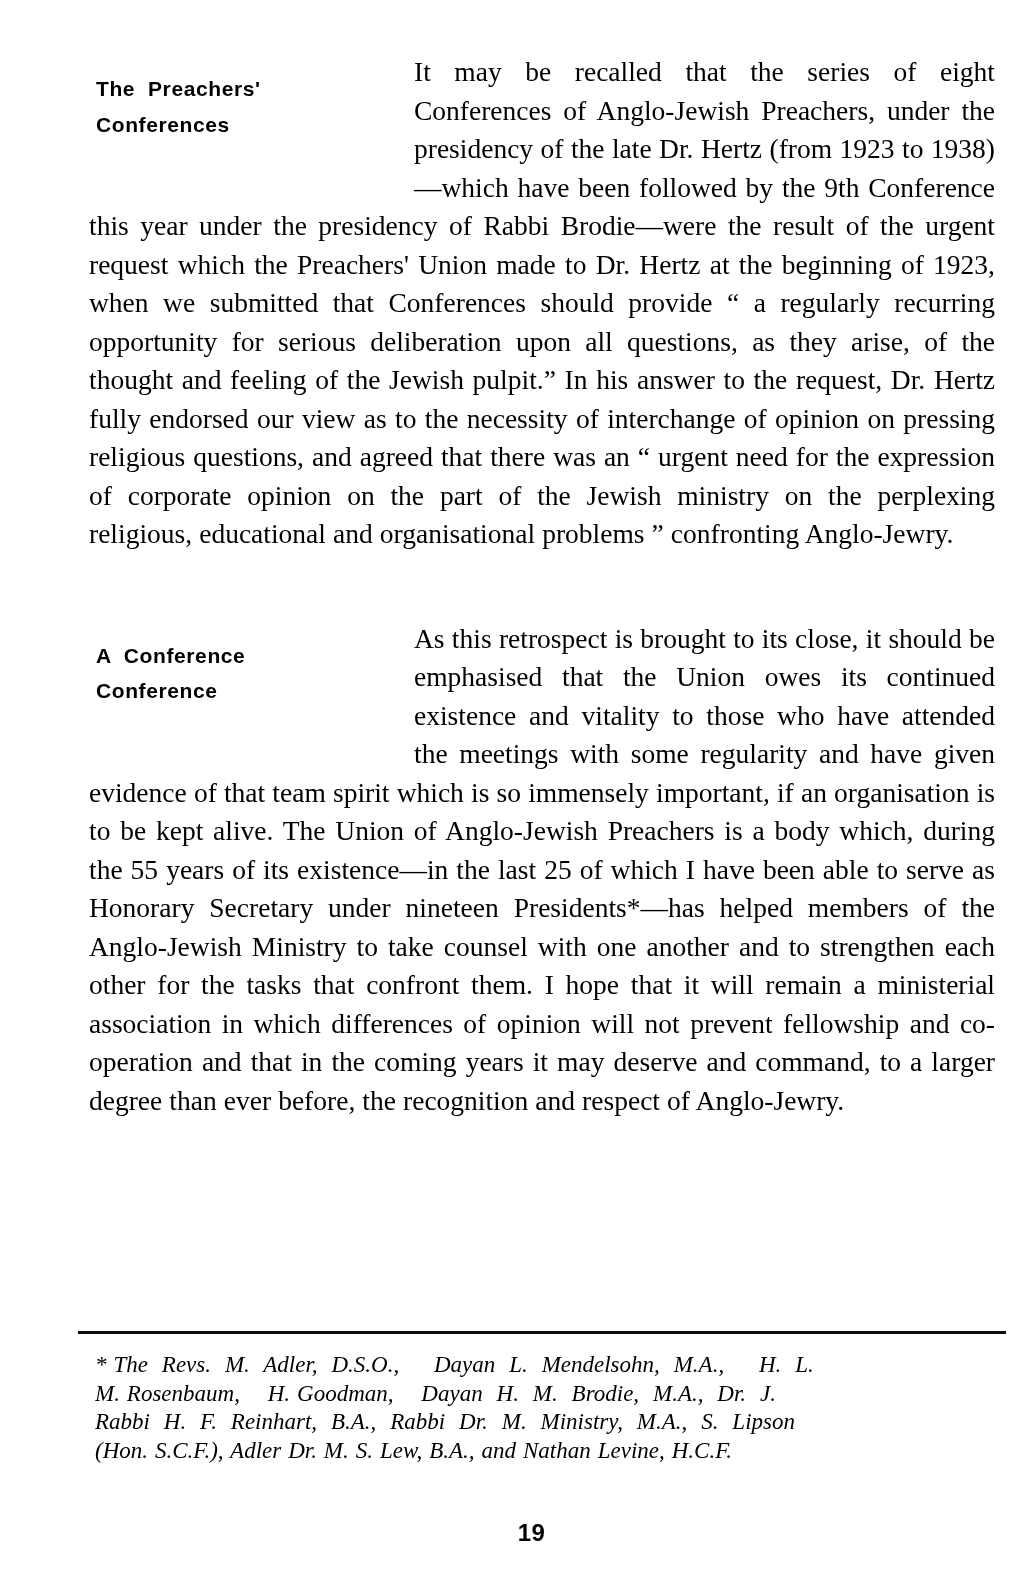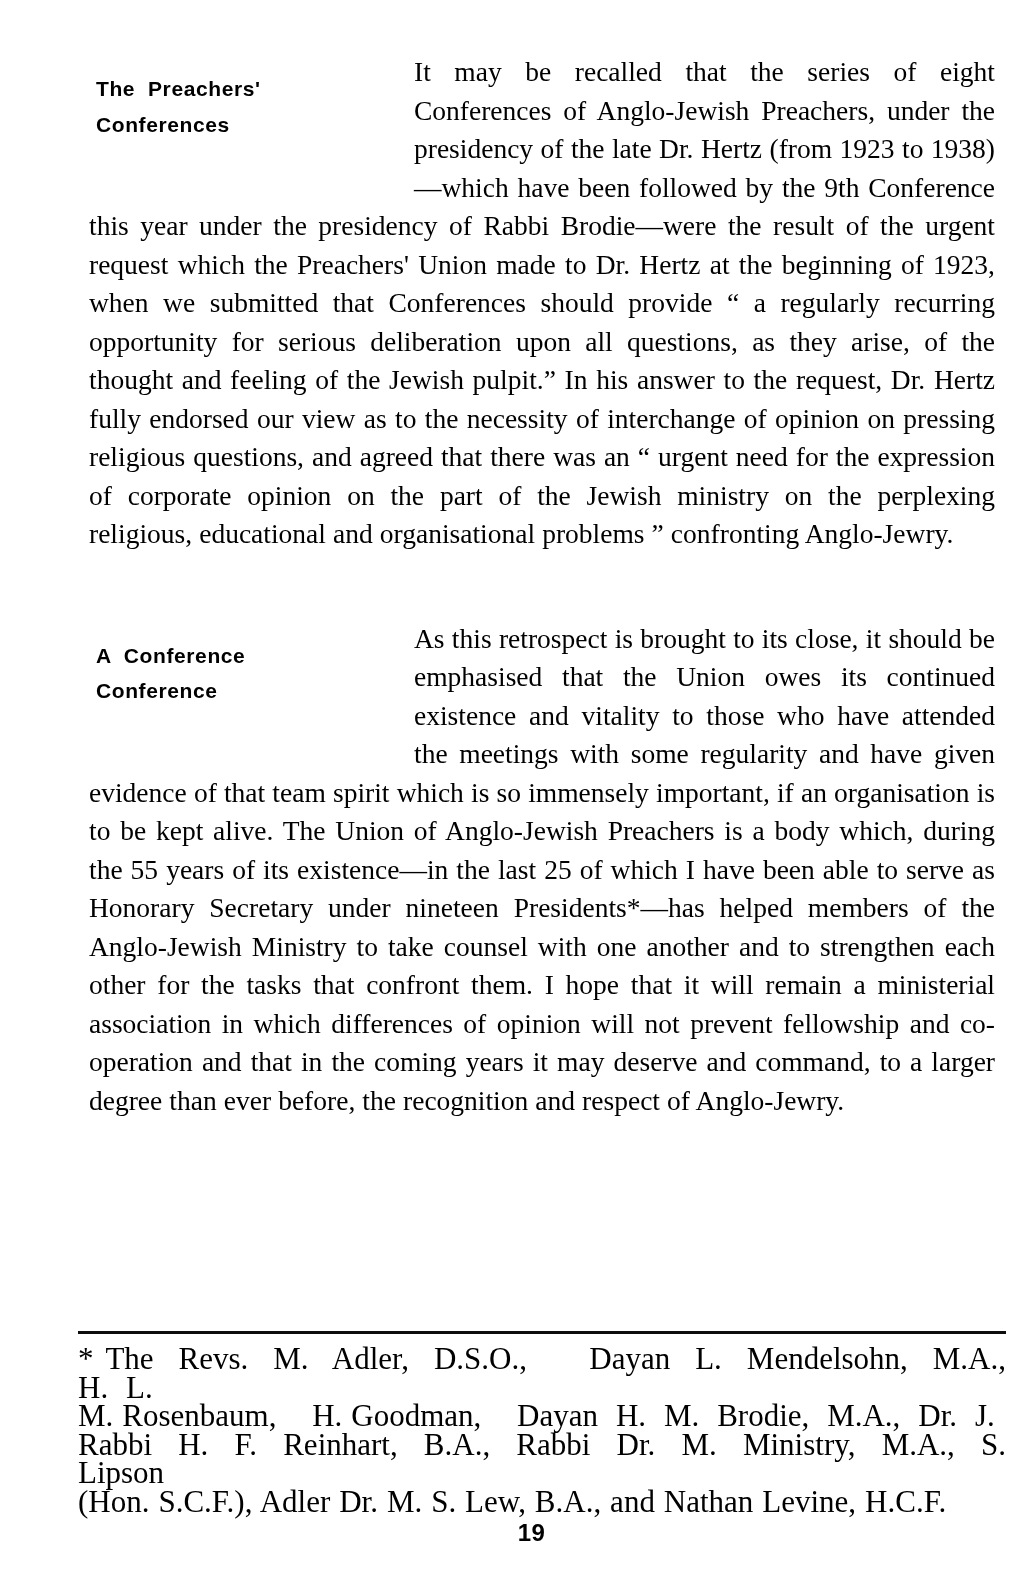--- a/index.html
+++ b/index.html
@@ -83,26 +83,27 @@
     top: 1331px;
     width: 928px;
   }
   .footnote-rule {
     width: 928px;
     height: 0;
     border-top: 3px solid #0d0d0d;
     margin: 0 0 11px 0;
   }
   .footnote-text {
-    margin: 0;
-    font-size: 31px;
+    margin: 17px;
+    font-size: 23px;
     line-height: 28.5px;
     text-align: justify;
     text-justify: inter-word;
     word-spacing: 1.2px;
+    font-style: italic;
   }
   .footnote-text .fl {
     display: block;
     white-space: pre-wrap;
   }
 
   
   .page-number {
     position: absolute;
     left: 16px;

